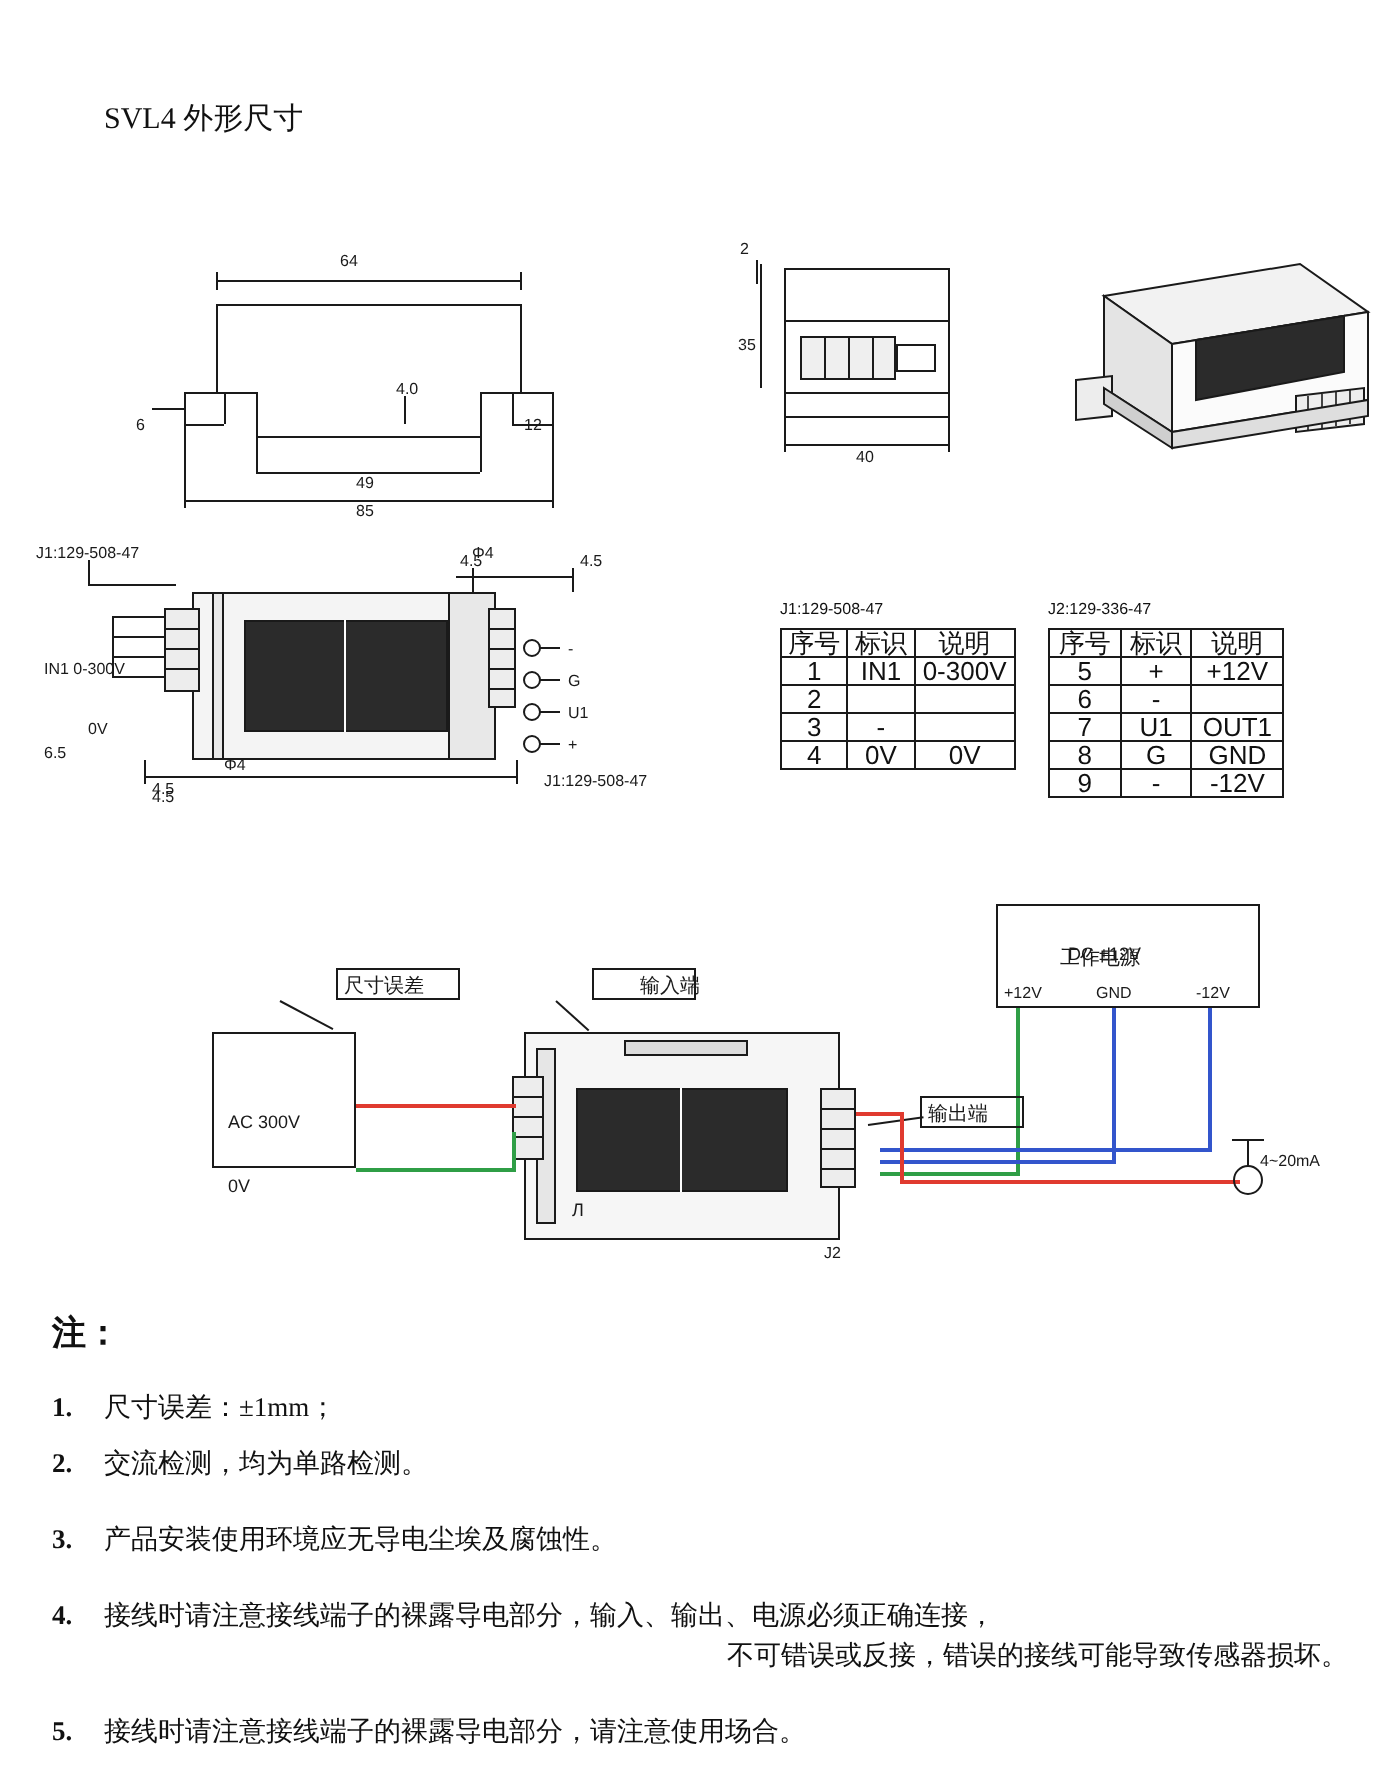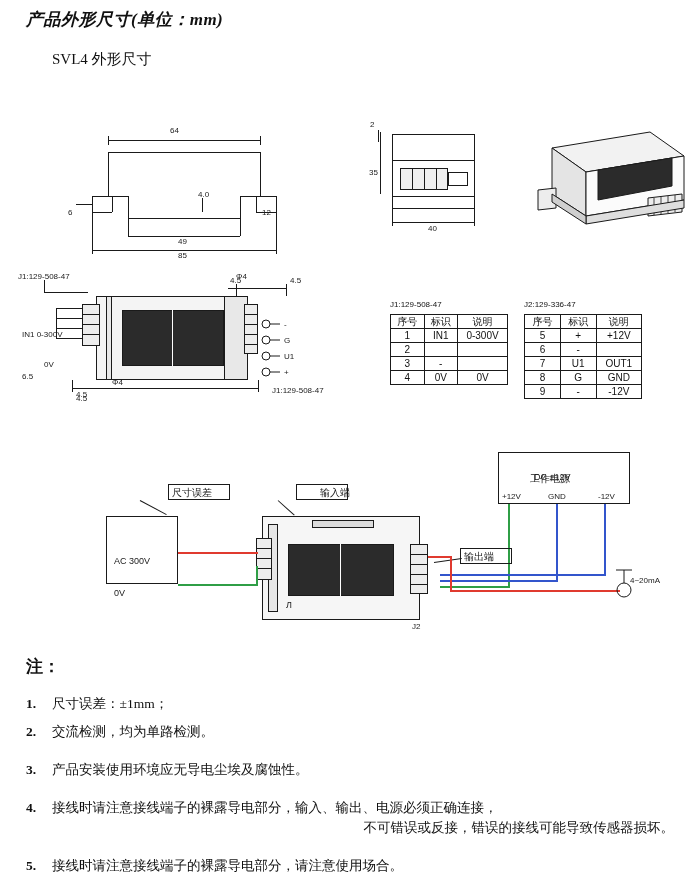--- a/index.html
+++ b/index.html
@@ -42,21 +42,21 @@
   .dim { position: absolute; font-size: 8px; color: #1a1a1a; font-family: "Liberation Sans", sans-serif; white-space: nowrap;}
   .lbl { position: absolute; font-size: 8px; color: #1a1a1a; white-space: nowrap; }
   .lblcn { position: absolute; font-size: 10px; color: #1a1a1a; white-space: nowrap; }
   .box { position: absolute; border: 1px solid #1a1a1a; box-sizing: border-box; }
   .fillk { background: #2b2b2b; }
   
   .ttl { position: absolute; font-size: 8px; white-space: nowrap; }
   table.pin {
     position: absolute;
     border-collapse: collapse;
-    font-size: 10px;
+    font-size: 13px;
     font-family: "Liberation Sans", sans-serif;
   }
   table.pin td, table.pin th {
     border: 1px solid #1a1a1a;
     padding: 1px 2px;
     text-align: center;
     font-weight: normal;
     height: 11px;
     line-height: 11px;
   }
@@ -97,21 +97,20 @@
   
   .wire-red { position: absolute; background: #e03a2f; }
   .wire-grn { position: absolute; background: #2f9e46; }
   .wire-blu { position: absolute; background: #3355cc; }
 </style>
 </head>
 <body>
 
 <div class="page">
 
-  <div class="title">产品外形尺寸(单位：mm)</div>
   <div class="subtitle">SVL4 外形尺寸</div>
 
   <div>
 
     <div class="ln lnh" style="left:108px; top:140px; width:152px;"></div>
     <div class="ln lnv" style="left:108px; top:136px; height:9px;"></div>
     <div class="ln lnv" style="left:260px; top:136px; height:9px;"></div>
     <div class="dim" style="left:170px; top:126px;">64</div>
 
     <div class="ln lnh" style="left:108px; top:152px; width:152px;"></div>

